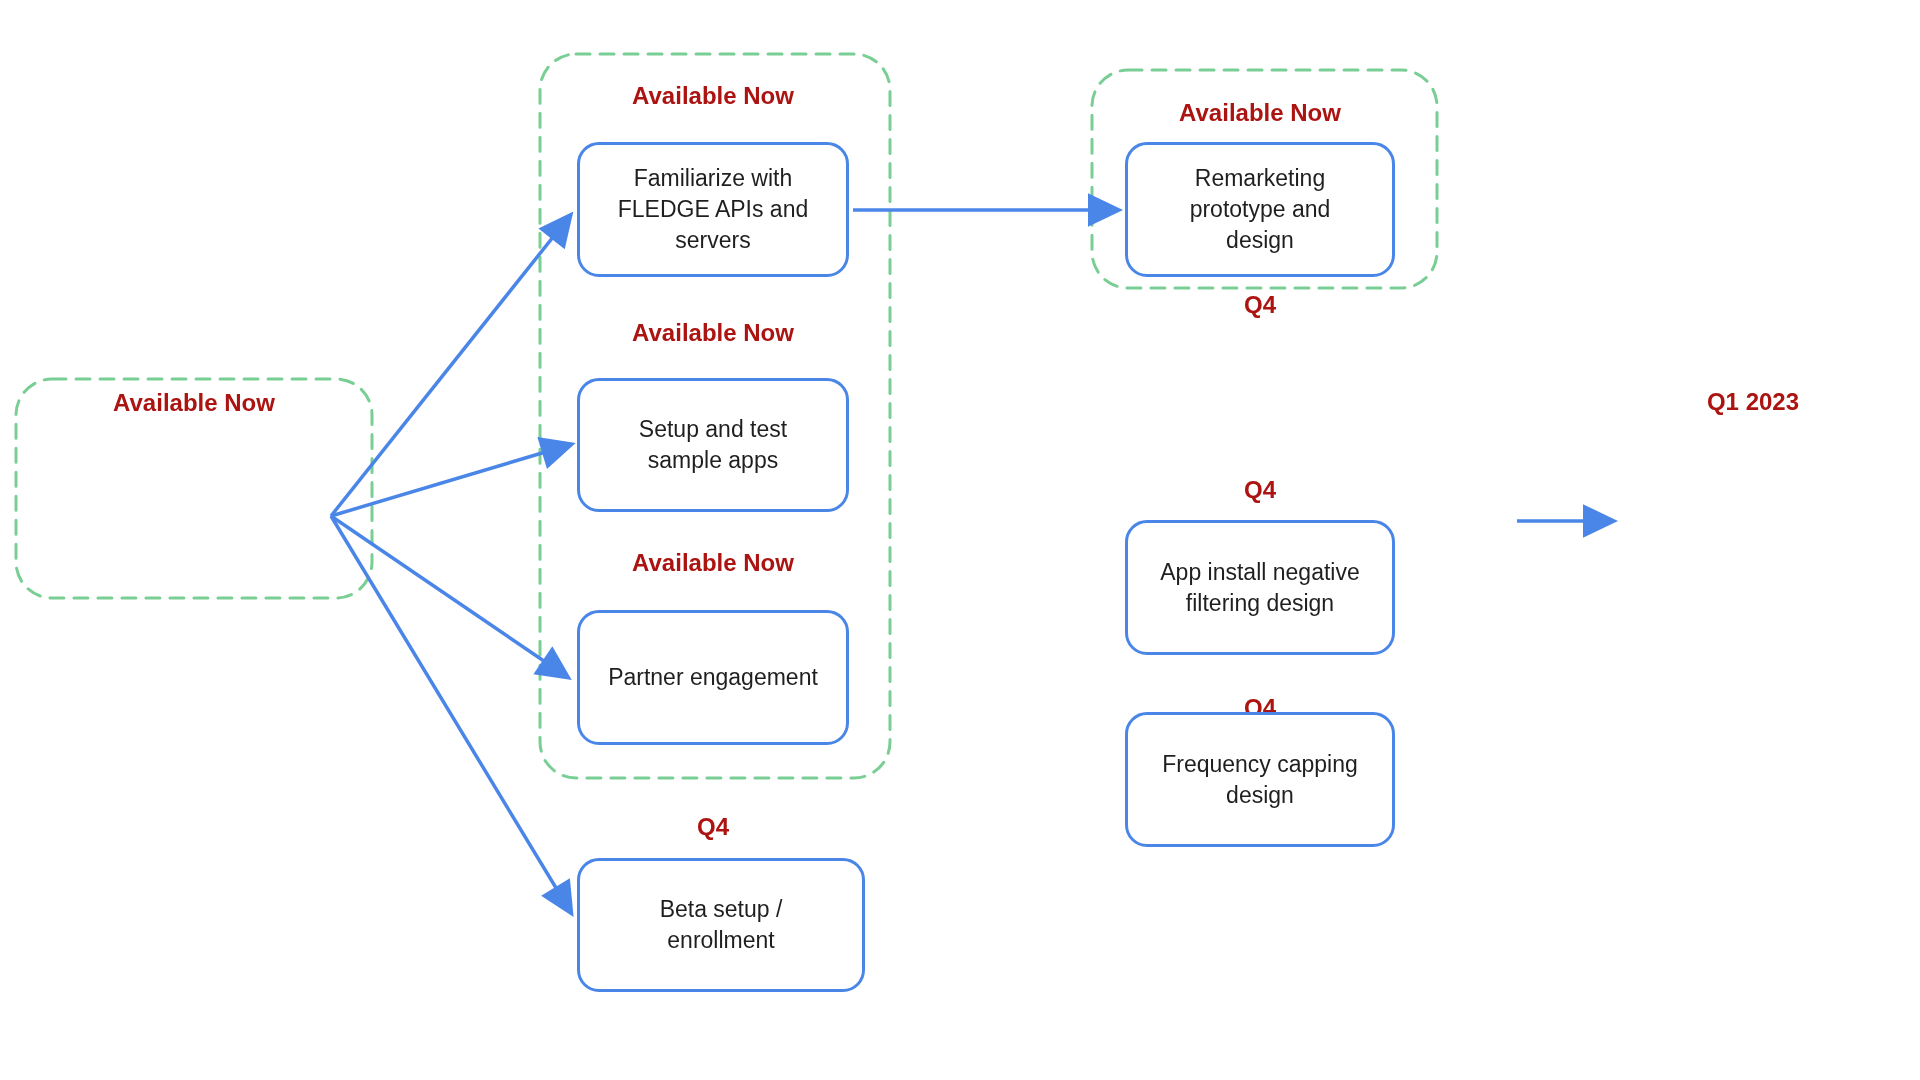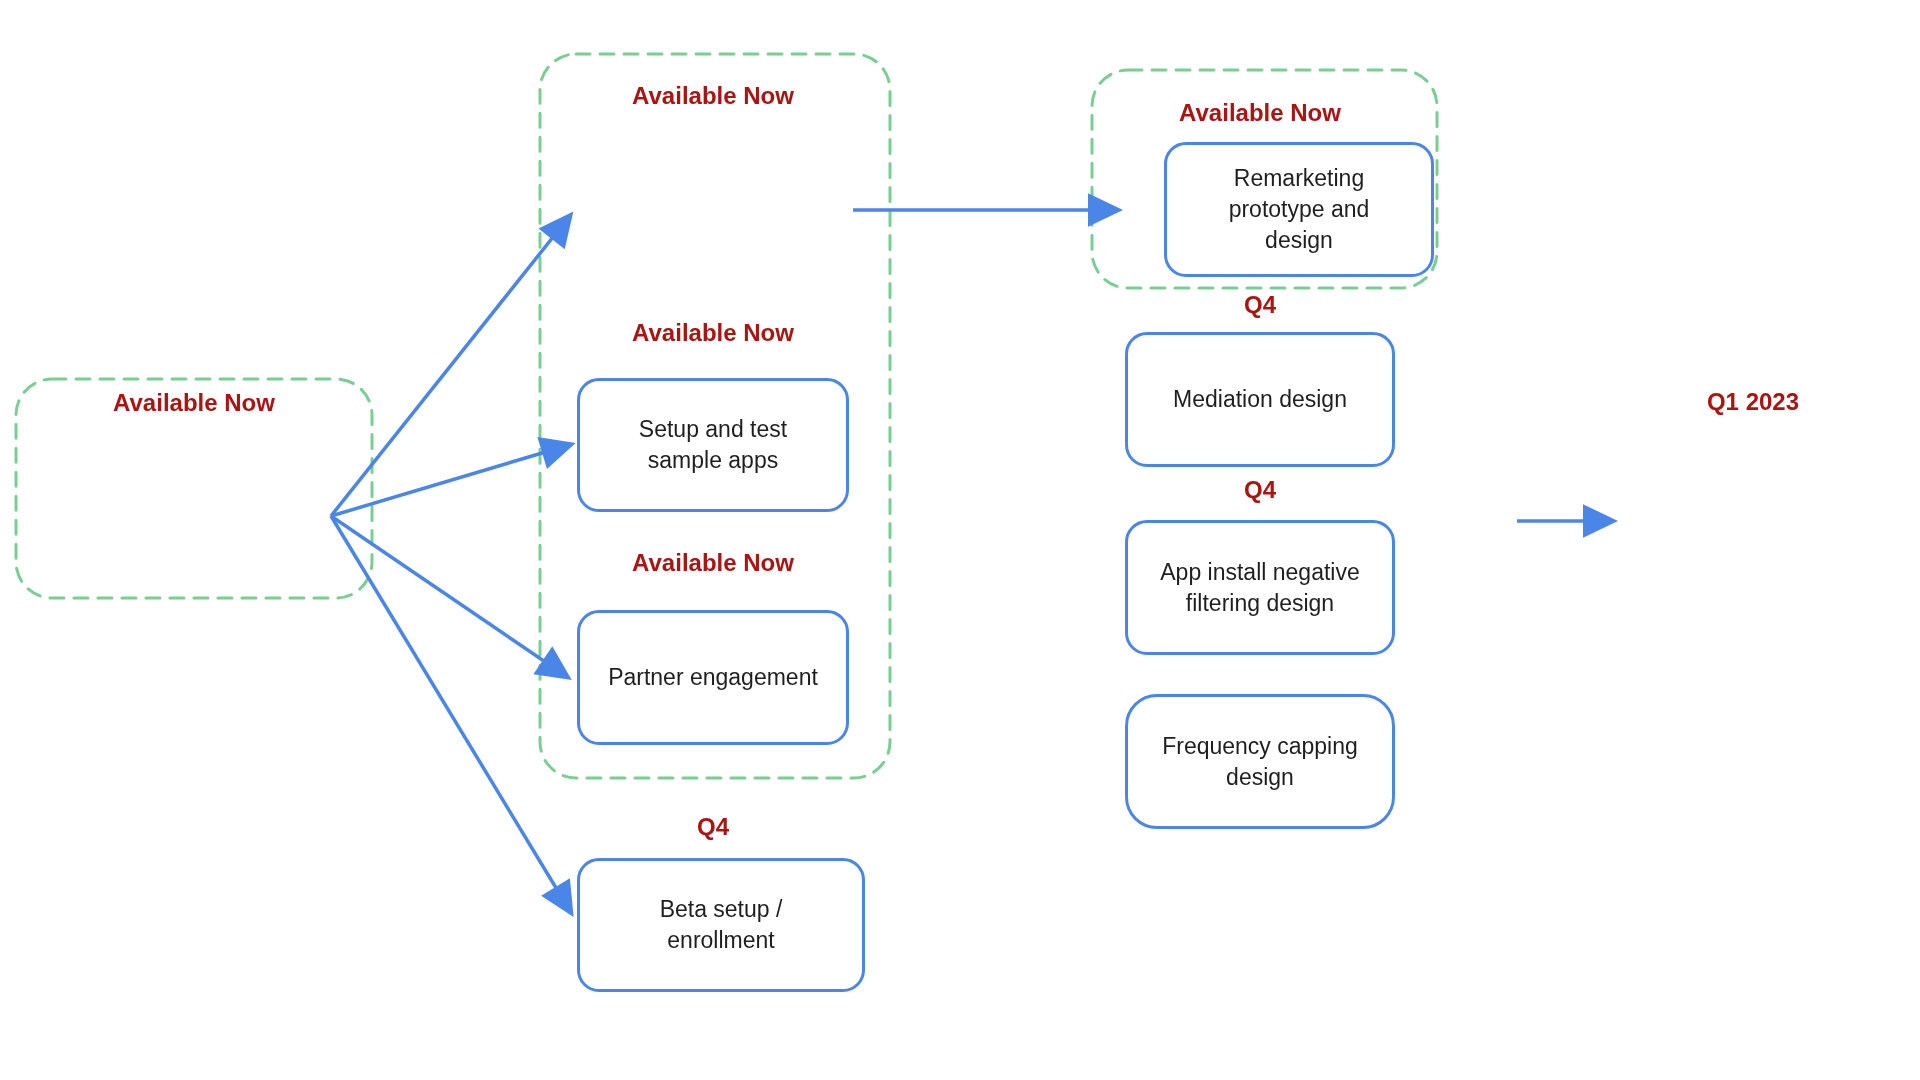--- a/index.html
+++ b/index.html
@@ -59,24 +59,24 @@
     font-size: 24px;
     font-weight: bold;
     line-height: 28px;
   }
   
   .n-prerequisites   { left:  58px; top: 449px; width: 270px; height: 136px; }
   .n-familiarize     { left: 577px; top: 142px; width: 272px; height: 135px; }
   .n-setup-test      { left: 577px; top: 378px; width: 272px; height: 134px; }
   .n-partner         { left: 577px; top: 610px; width: 272px; height: 135px; }
   .n-beta            { left: 577px; top: 858px; width: 288px; height: 134px; }
-  .n-remarketing     { left: 1164px; top: 142px; width: 270px; height: 135px; }
+  .n-remarketing     { left: 1125px; top: 142px; width: 270px; height: 135px; }
   .n-mediation       { left: 1125px; top: 332px; width: 270px; height: 135px; }
   .n-app-install     { left: 1125px; top: 520px; width: 270px; height: 135px; }
-  .n-freq-capping    { left: 1125px; top: 694px; width: 270px; height: 135px; border-radius: 32px; }
+  .n-freq-capping    { left: 1125px; top: 712px; width: 270px; height: 135px; }
   .n-limited-rollout { left: 1618px; top: 450px; width: 270px; height: 135px; }
   
   .s-prerequisites   { left:  59px; top: 389px; width: 270px; }
   .s-familiarize     { left: 577px; top:  82px; width: 272px; }
   .s-setup-test      { left: 577px; top: 319px; width: 272px; }
   .s-partner         { left: 577px; top: 549px; width: 272px; }
   .s-beta            { left: 577px; top: 813px; width: 272px; }
   .s-remarketing     { left: 1125px; top:  99px; width: 270px; }
   .s-mediation       { left: 1125px; top: 291px; width: 270px; }
   .s-app-install     { left: 1125px; top: 476px; width: 270px; }
@@ -111,27 +111,29 @@
   <div class="status s-familiarize">Available Now</div>
   <div class="status s-setup-test">Available Now</div>
   <div class="status s-partner">Available Now</div>
   <div class="status s-beta">Q4</div>
   <div class="status s-remarketing">Available Now</div>
   <div class="status s-mediation">Q4</div>
   <div class="status s-app-install">Q4</div>
   <div class="status s-freq-capping">Q4</div>
   <div class="status s-limited-rollout">Q1 2023</div>
 
+  <div class="node n-familiarize">Familiarize with
+FLEDGE APIs and
+servers</div>
   <div class="node n-partner">Partner engagement</div>
   <div class="node n-setup-test">Setup and test
 sample apps</div>
   <div class="node n-beta">Beta setup /
 enrollment</div>
   <div class="node n-remarketing">Remarketing
 prototype and
 design</div>
-  <div class="node n-mediation">Mediation design</div>
   <div class="node n-app-install">App install negative
 filtering design</div>
   <div class="node n-freq-capping">Frequency capping
 design</div>
 
 </div>
 
 </body></html>

